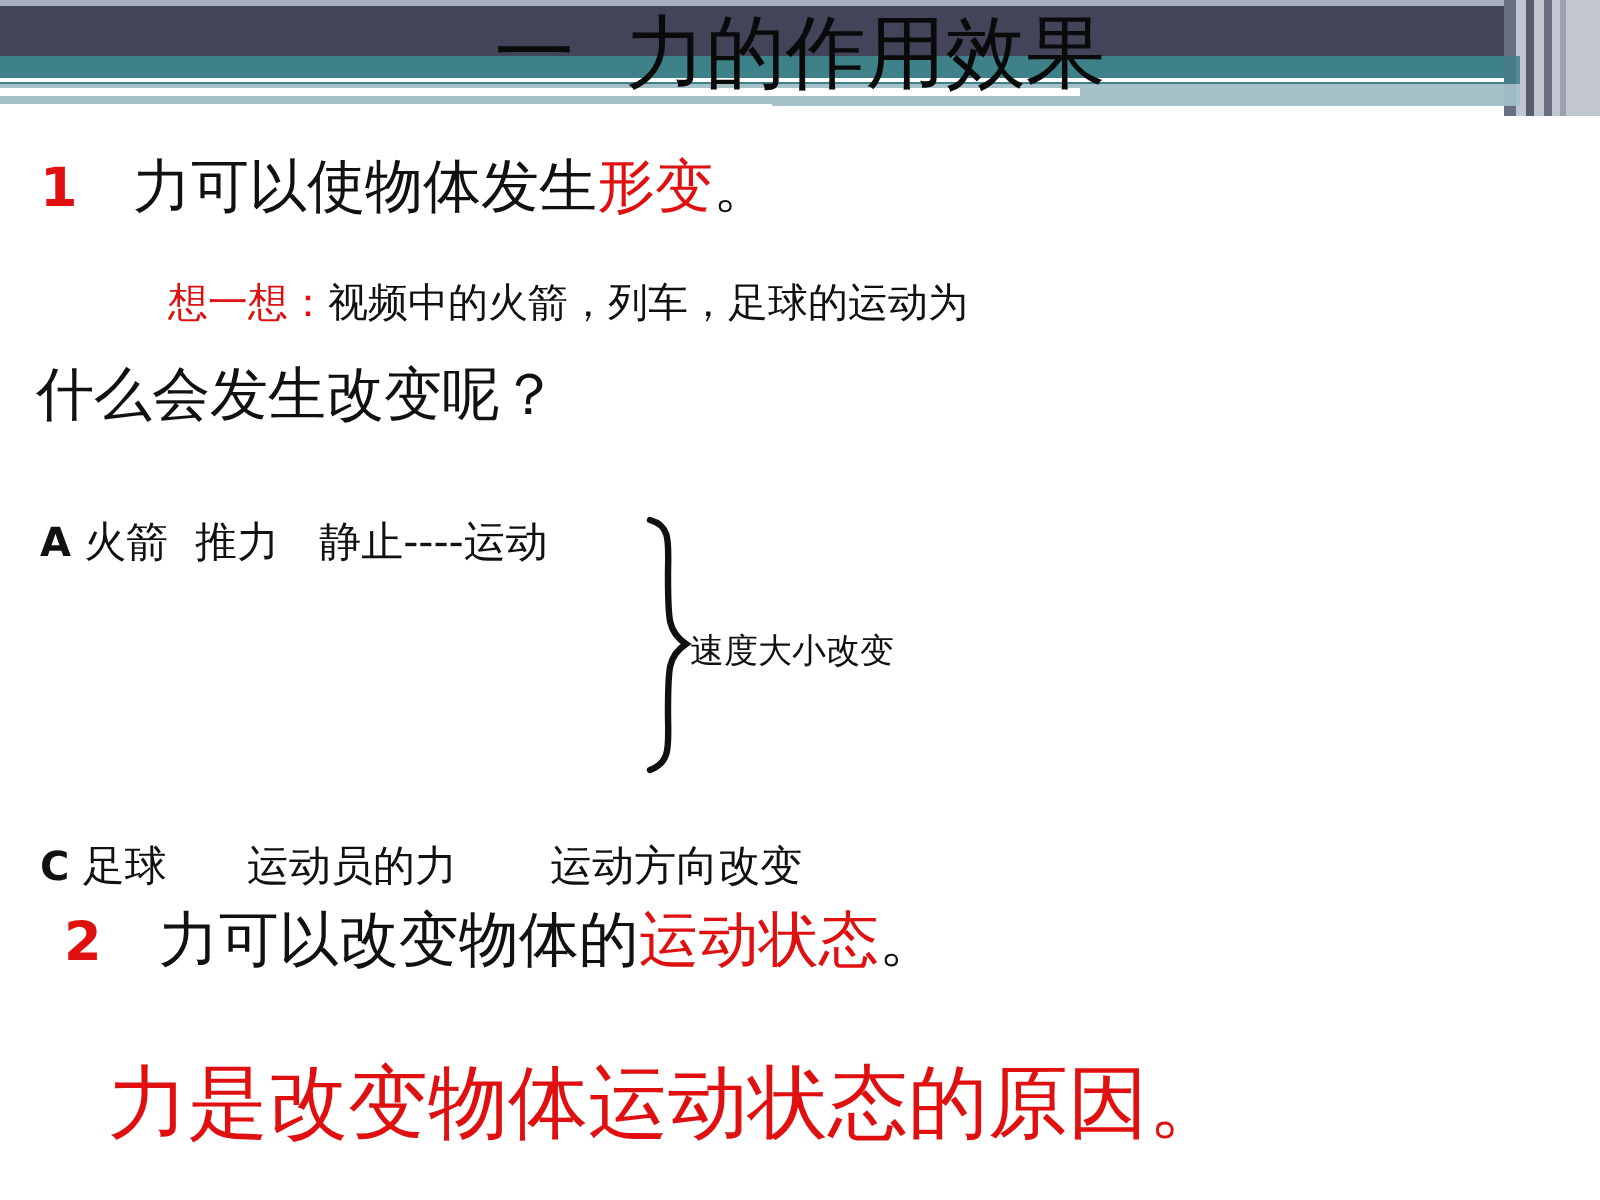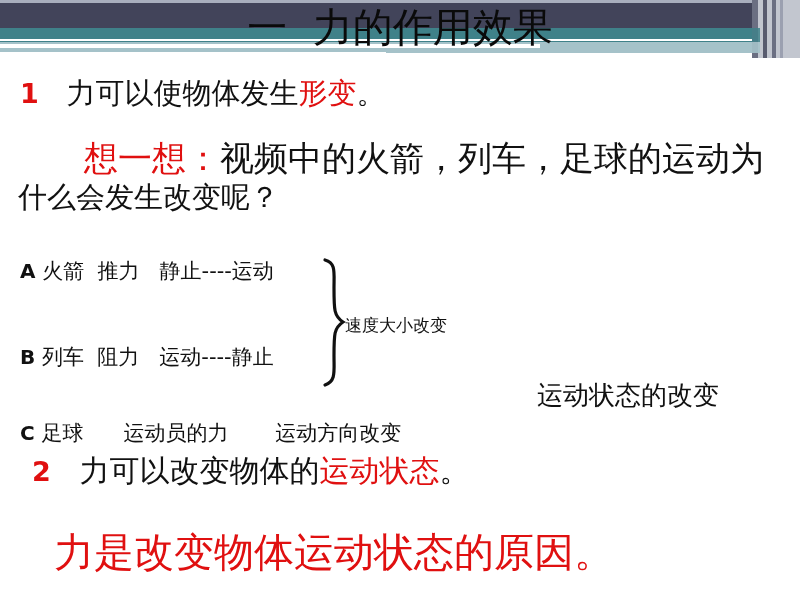--- a/index.html
+++ b/index.html
@@ -145,21 +145,21 @@
   .num {
     font-family: "DejaVu Sans", "Liberation Sans", sans-serif;
     font-weight: bold;
     font-size: 27px;
   }
 
   .l-think {
     left: 72px;
     top: 140px;
     font-family: "DejaVu Serif", "Liberation Serif", serif;
-    font-size: 34px;
+    font-size: 20px;
     line-height: 1.1;
   }
   .l-think2 {
     left: 6px;
     top: 182px;
     font-family: "DejaVu Serif", "Liberation Serif", serif;
     font-size: 29px;
     line-height: 1.1;
   }
 
@@ -245,33 +245,31 @@
   <div class="title">一  力的作用效果</div>
 
   <div class="line l-point1"><span class="num red">1</span><span class="black">   力可以使物体发生</span><span class="red">形变</span><span class="black">。</span></div>
 
   <div class="line l-think"><span class="red">想一想：</span><span class="black">视频中的火箭，列车，足球的运动为</span></div>
 
   <div class="line l-think2 black">什么会发生改变呢？</div>
 
   <div class="line row l-rowA"><span class="row-letter">A</span><span> </span><span>火箭</span><span>  </span><span>推力</span><span>   </span><span>静止----运动</span></div>
 
-  <div class="line row l-rowB"><span class="row-letter">B</span><span> </span><span>列车</span><span>  </span><span>阻力</span><span>   </span><span>运动----静止</span></div>
 
   <div class="line row l-rowC"><span class="row-letter">C</span><span> </span><span>足球</span><span>      </span><span>运动员的力</span><span>       </span><span>运动方向改变</span></div>
 
   <svg class="brace-svg" width="30" height="130" viewBox="0 0 30 130">
     <path d="M 3 2
              C 14 5, 12 14, 12 30
              C 12 52, 12 58, 21 64
              C 12 70, 12 76, 12 98
              C 12 114, 14 123, 3 127" fill="none" stroke="#111111" stroke-width="3.2" stroke-linecap="round"></path>
   </svg>
 
   <div class="line l-speed black">速度大小改变</div>
 
-  <div class="line l-state black">运动状态的改变</div>
 
   <div class="line l-point2"><span class="num red">2</span><span class="black">   力可以改变物体的</span><span class="red">运动状态</span><span class="black">。</span></div>
 
   <div class="line l-conclusion">力是改变物体运动状态的原因。</div>
 
 </div>
 
 </body></html>

